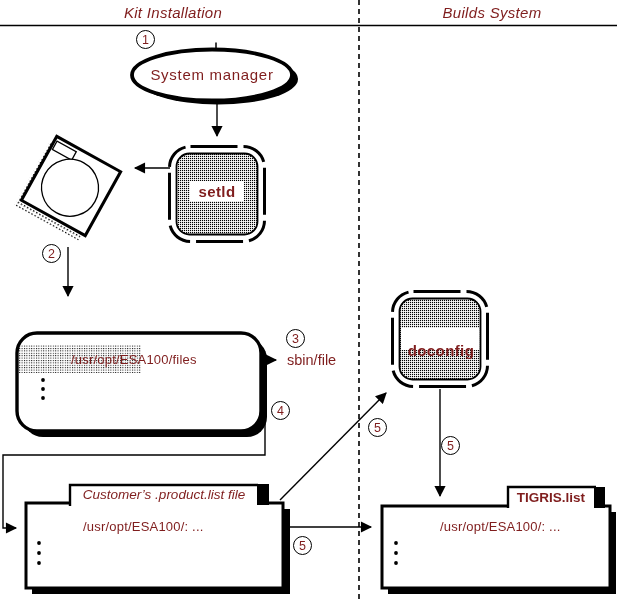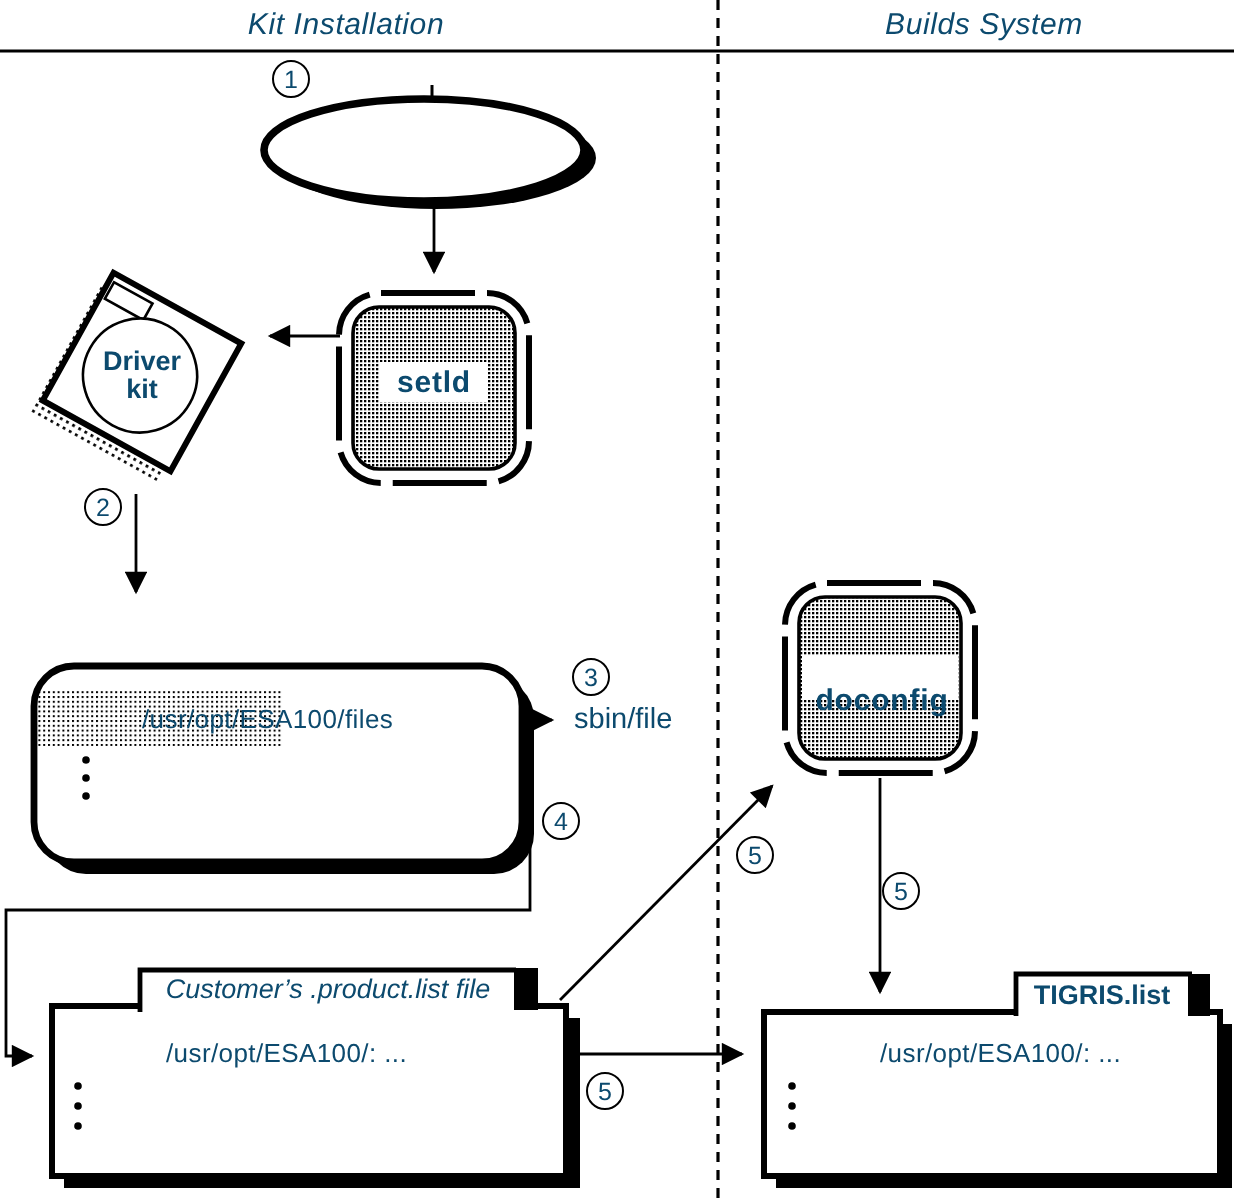--- a/index.html
+++ b/index.html
@@ -1,17 +1,17 @@
 <!DOCTYPE html>
 <html><head>
 <meta charset="utf-8">
 <style>
   html,body{margin:0;padding:0;background:#fff;}
   .canvas{position:relative;width:624px;height:601px;background:#fff;overflow:hidden;
-          font-family:"Liberation Sans",sans-serif;color:#0c4a6e;}
+          font-family:"Liberation Sans",sans-serif;color:#7f1d1d;}
   svg.layer{position:absolute;left:0;top:0;}
   .txt{position:absolute;white-space:nowrap;}
   .ctr{text-align:center;}
   .hdr{font-style:italic;font-size:15px;letter-spacing:.3px;}
   .lbl{font-size:14.5px;}
   .small{font-size:13.5px;}
   .path{font-size:13px;letter-spacing:.2px;padding-left:48px;}
   .boldlbl{font-weight:bold;font-size:15px;letter-spacing:.4px;}
   .driver{font-weight:bold;font-size:13.5px;line-height:14px;}
   .sysman{font-size:15px;letter-spacing:.7px;}
@@ -116,27 +116,24 @@
       <polyline points="265,360 265,455 3,455 3,528 16,528" marker-end="url(#ah)"></polyline>
       <line x1="280" y1="500" x2="386" y2="393" marker-end="url(#ah)"></line>
       <line x1="440" y1="389" x2="440" y2="496" marker-end="url(#ah)"></line>
       <line x1="284" y1="527" x2="371" y2="527" marker-end="url(#ah)"></line>
     </g>
   </svg>
 
   <div class="txt hdr ctr" style="left:88px;top:4px;width:170px;">Kit Installation</div>
   <div class="txt hdr ctr" style="left:407px;top:4px;width:170px;">Builds System</div>
 
+  <div class="txt sysman ctr" style="left:132px;top:66px;width:160px;">System manager</div>
 
   <div class="txt boldlbl ctr" style="left:187px;top:183px;width:60px;">setld</div>
 
-  <div class="txt driver ctr" style="left:41px;top:174px;width:60px;">
-    <div>Driver</div>
-    <div>kit</div>
-  </div>
 
   <div class="txt path" style="left:23px;top:352px;">/usr/opt/ESA100/files</div>
 
   <div class="txt lbl" style="left:287px;top:352px;">sbin/file</div>
 
   <div class="txt boldlbl ctr" style="left:399px;top:342px;width:84px;">doconfig</div>
 
   <div class="txt small ctr" style="left:74px;top:487px;width:180px;font-style:italic;">Customer’s .product.list file</div>
   <div class="txt path" style="left:35px;top:519px;">/usr/opt/ESA100/: ...</div>
 

